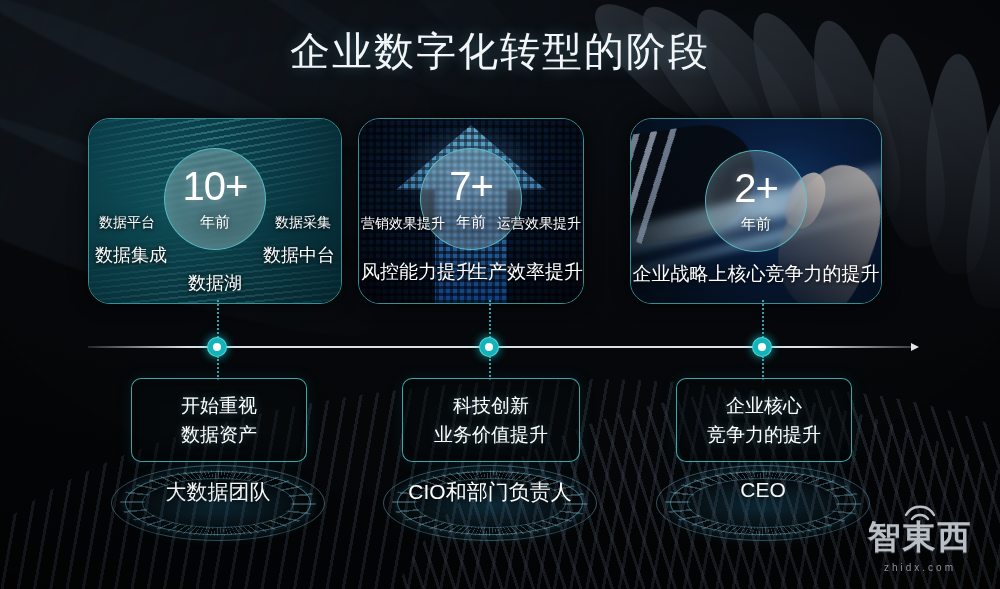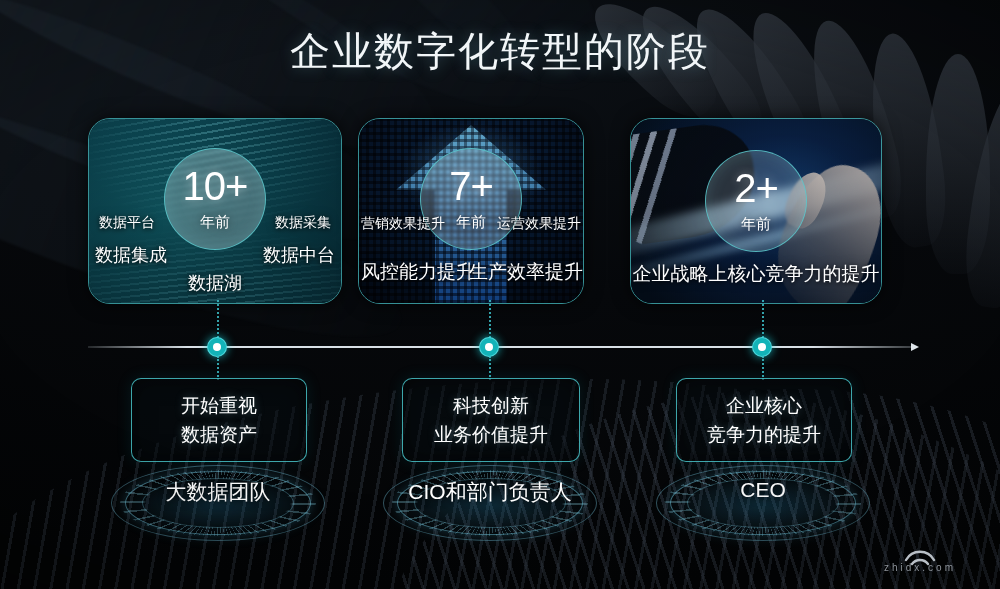--- a/index.html
+++ b/index.html
@@ -438,16 +438,17 @@
     <div class="role">CEO</div>
   </div>
 
   <div class="vignette"></div>
 
   <div class="logo">
     <svg class="logo-wifi" viewBox="0 0 34 18">
       <path d="M3 12 A16 16 0 0 1 31 12" fill="none" stroke="#b9bfc6" stroke-width="2.4" stroke-linecap="round"></path>
       <path d="M9 16 A10 10 0 0 1 25 16" fill="none" stroke="#b9bfc6" stroke-width="2.4" stroke-linecap="round"></path>
     </svg>
+    <div class="logo-mark">智東西</div>
     <div class="logo-url">zhidx.com</div>
   </div>
 
 </div>
 
 </body></html>

